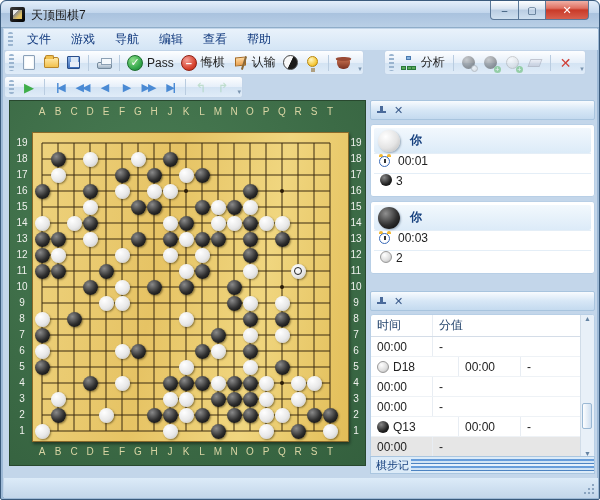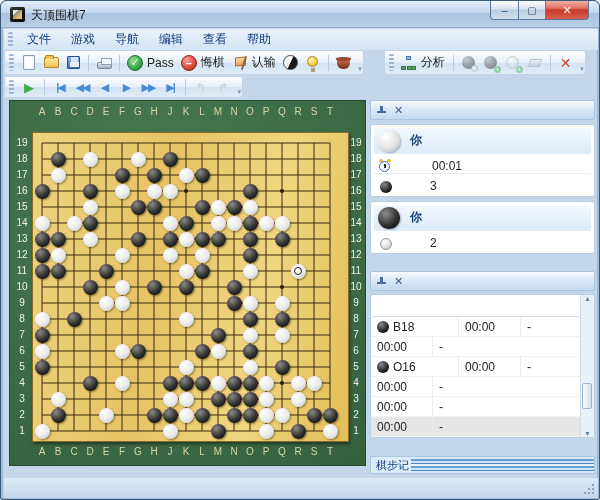--- a/index.html
+++ b/index.html
@@ -115,21 +115,21 @@
   .pin-ic { width:11px; height:11px; position:relative; margin-right:7px; }
   .pin-ic:before { content:""; position:absolute; left:4px; top:1px; width:3px; height:6px; background:#4a6a9a; }
   .pin-ic:after { content:""; position:absolute; left:1px; top:6px; width:9px; height:2px; background:#4a6a9a; }
   .close-ic { font-size:11px; color:#3a5a8a; }
   .white-box { background:#fff; border:1px solid #b8cfe6; border-radius:3px; margin-top:4px; padding:3px; }
   .pcard-head { height:25px; background:linear-gradient(#f2f8fd,#dcebf8); display:flex; align-items:center; border-radius:2px; }
   .avatar { width:22px; height:22px; border-radius:50%; margin:0 10px 0 4px; }
   .avatar.white { background:radial-gradient(circle at 35% 30%,#fff,#e4e4e4 55%,#b4b4b4); box-shadow:1px 1px 2px #9ab; }
   .avatar.black { background:radial-gradient(circle at 35% 30%,#909090,#303030 55%,#000); box-shadow:1px 1px 2px #9ab; }
   .pname { font-size:12px; font-weight:bold; color:#16407e; }
-  .prow { height:20px; display:flex; align-items:flex-end; border-top:1px solid #e4eef7; padding-left:4px; font-size:12px; color:#222;gap:34px; }
+  .prow { height:20px; display:flex; align-items:flex-start; border-top:1px solid #e4eef7; padding-left:4px; font-size:12px; color:#222; }
   .clock-ic { width:14px; height:14px; margin-right:6px; position:relative; }
   .clock-face { position:absolute; left:1px; top:2px; width:11px; height:11px; border-radius:50%;
     background:#fff; border:1.5px solid #3a6ab8; }
   .clock-face:before { content:""; position:absolute; left:4px; top:2px; width:1.5px; height:4px; background:#333; }
   .clock-bell { position:absolute; width:4px; height:3px; background:#f4b830; border-radius:2px 2px 0 0; top:0; }
   .cap-stone { width:12px; height:12px; border-radius:50%; margin:0 4px 0 2px; }
   .cap-stone.black { background:radial-gradient(circle at 35% 30%,#888,#222 60%,#000); }
   .cap-stone.white { background:radial-gradient(circle at 35% 30%,#fff,#ddd 60%,#aaa); border:1px solid #999; }
   
   #moves-panel-head { margin-top:17px; }
@@ -588,59 +588,69 @@
         <span>3</span>
       </div>
     </div>
 
     <div class="white-box">
       <div class="pcard-head">
         <div class="avatar black"></div>
         <span class="pname">你</span>
       </div>
       <div class="prow">
+        <span class="clock-ic">
+          <span class="clock-bell" style="left:1px;"></span>
+            <span class="clock-bell" style="right:1px;"></span>
+          <span class="clock-face"></span>
+        </span>
+        <span>00:03</span>
+      </div>
+      <div class="prow">
         <span class="cap-stone white"></span>
         <span>2</span>
       </div>
     </div>
 
     <div class="panel-head" id="moves-panel-head">
       <span class="pin-ic"></span>
       <span class="close-ic">✕</span>
     </div>
 
     <div id="moves-table">
       <div class="mt-inner" id="mt-rows">
           <div class="mt-row header">
+            <div class="mt-c2">时间</div>
+            <div class="mt-c3">分值</div>
+          </div>
+          <div class="mt-row">
+            <div class="mt-c2">00:00</div>
+            <div class="mt-c3">-</div>
+          </div>
+          <div class="mt-row">
+            <div class="mt-c1">
+              <span class="row-stone white"></span>
+              <span>D18</span>
+            </div>
+            <div class="mt-c2">00:00</div>
+            <div class="mt-c3">-</div>
+          </div>
+          <div class="mt-row">
+            <div class="mt-c2">00:00</div>
+            <div class="mt-c3">-</div>
+          </div>
+          <div class="mt-row">
+            <div class="mt-c2">00:00</div>
+            <div class="mt-c3">-</div>
           </div>
           <div class="mt-row">
             <div class="mt-c1">
               <span class="row-stone black"></span>
-              <span>B18</span>
+              <span>Q13</span>
             </div>
-            <div class="mt-c2">00:00</div>
-            <div class="mt-c3">-</div>
-          </div>
-          <div class="mt-row">
-            <div class="mt-c2">00:00</div>
-            <div class="mt-c3">-</div>
-          </div>
-          <div class="mt-row">
-            <div class="mt-c1">
-              <span class="row-stone black"></span>
-              <span>O16</span>
-            </div>
-            <div class="mt-c2">00:00</div>
-            <div class="mt-c3">-</div>
-          </div>
-          <div class="mt-row">
-            <div class="mt-c2">00:00</div>
-            <div class="mt-c3">-</div>
-          </div>
-          <div class="mt-row">
             <div class="mt-c2">00:00</div>
             <div class="mt-c3">-</div>
           </div>
           <div class="mt-row selected">
             <div class="mt-c2">00:00</div>
             <div class="mt-c3">-</div>
           </div>
         </div>
       <div id="mt-scroll">
         <span>▲</span>

